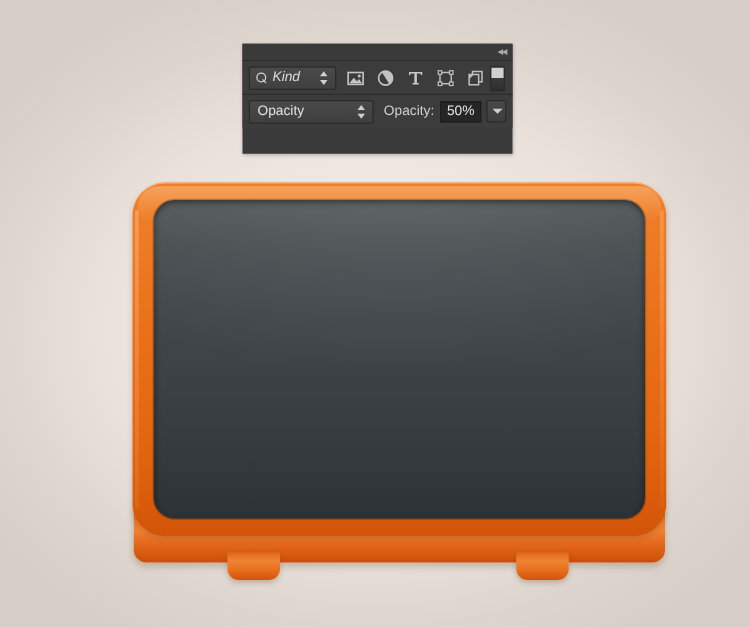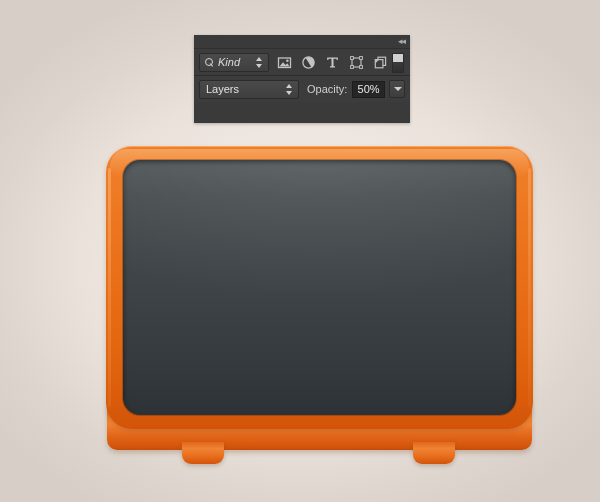--- a/index.html
+++ b/index.html
@@ -472,21 +472,21 @@
           </svg>
         </span>
 
       </div>
 
       <div class="toggle-switch"></div>
     </div>
 
     <div class="ps-blendrow">
       <div class="blend-select">
-        <span class="blend-label">Layers</span>
+        <span class="blend-label">Opacity</span>
         <span class="kind-steppers">
           <span class="up"></span>
             <span class="dn"></span>
         </span>
       </div>
 
       <span class="opacity-label">Opacity:</span>
 
       <div class="opacity-field">50%</div>
 

